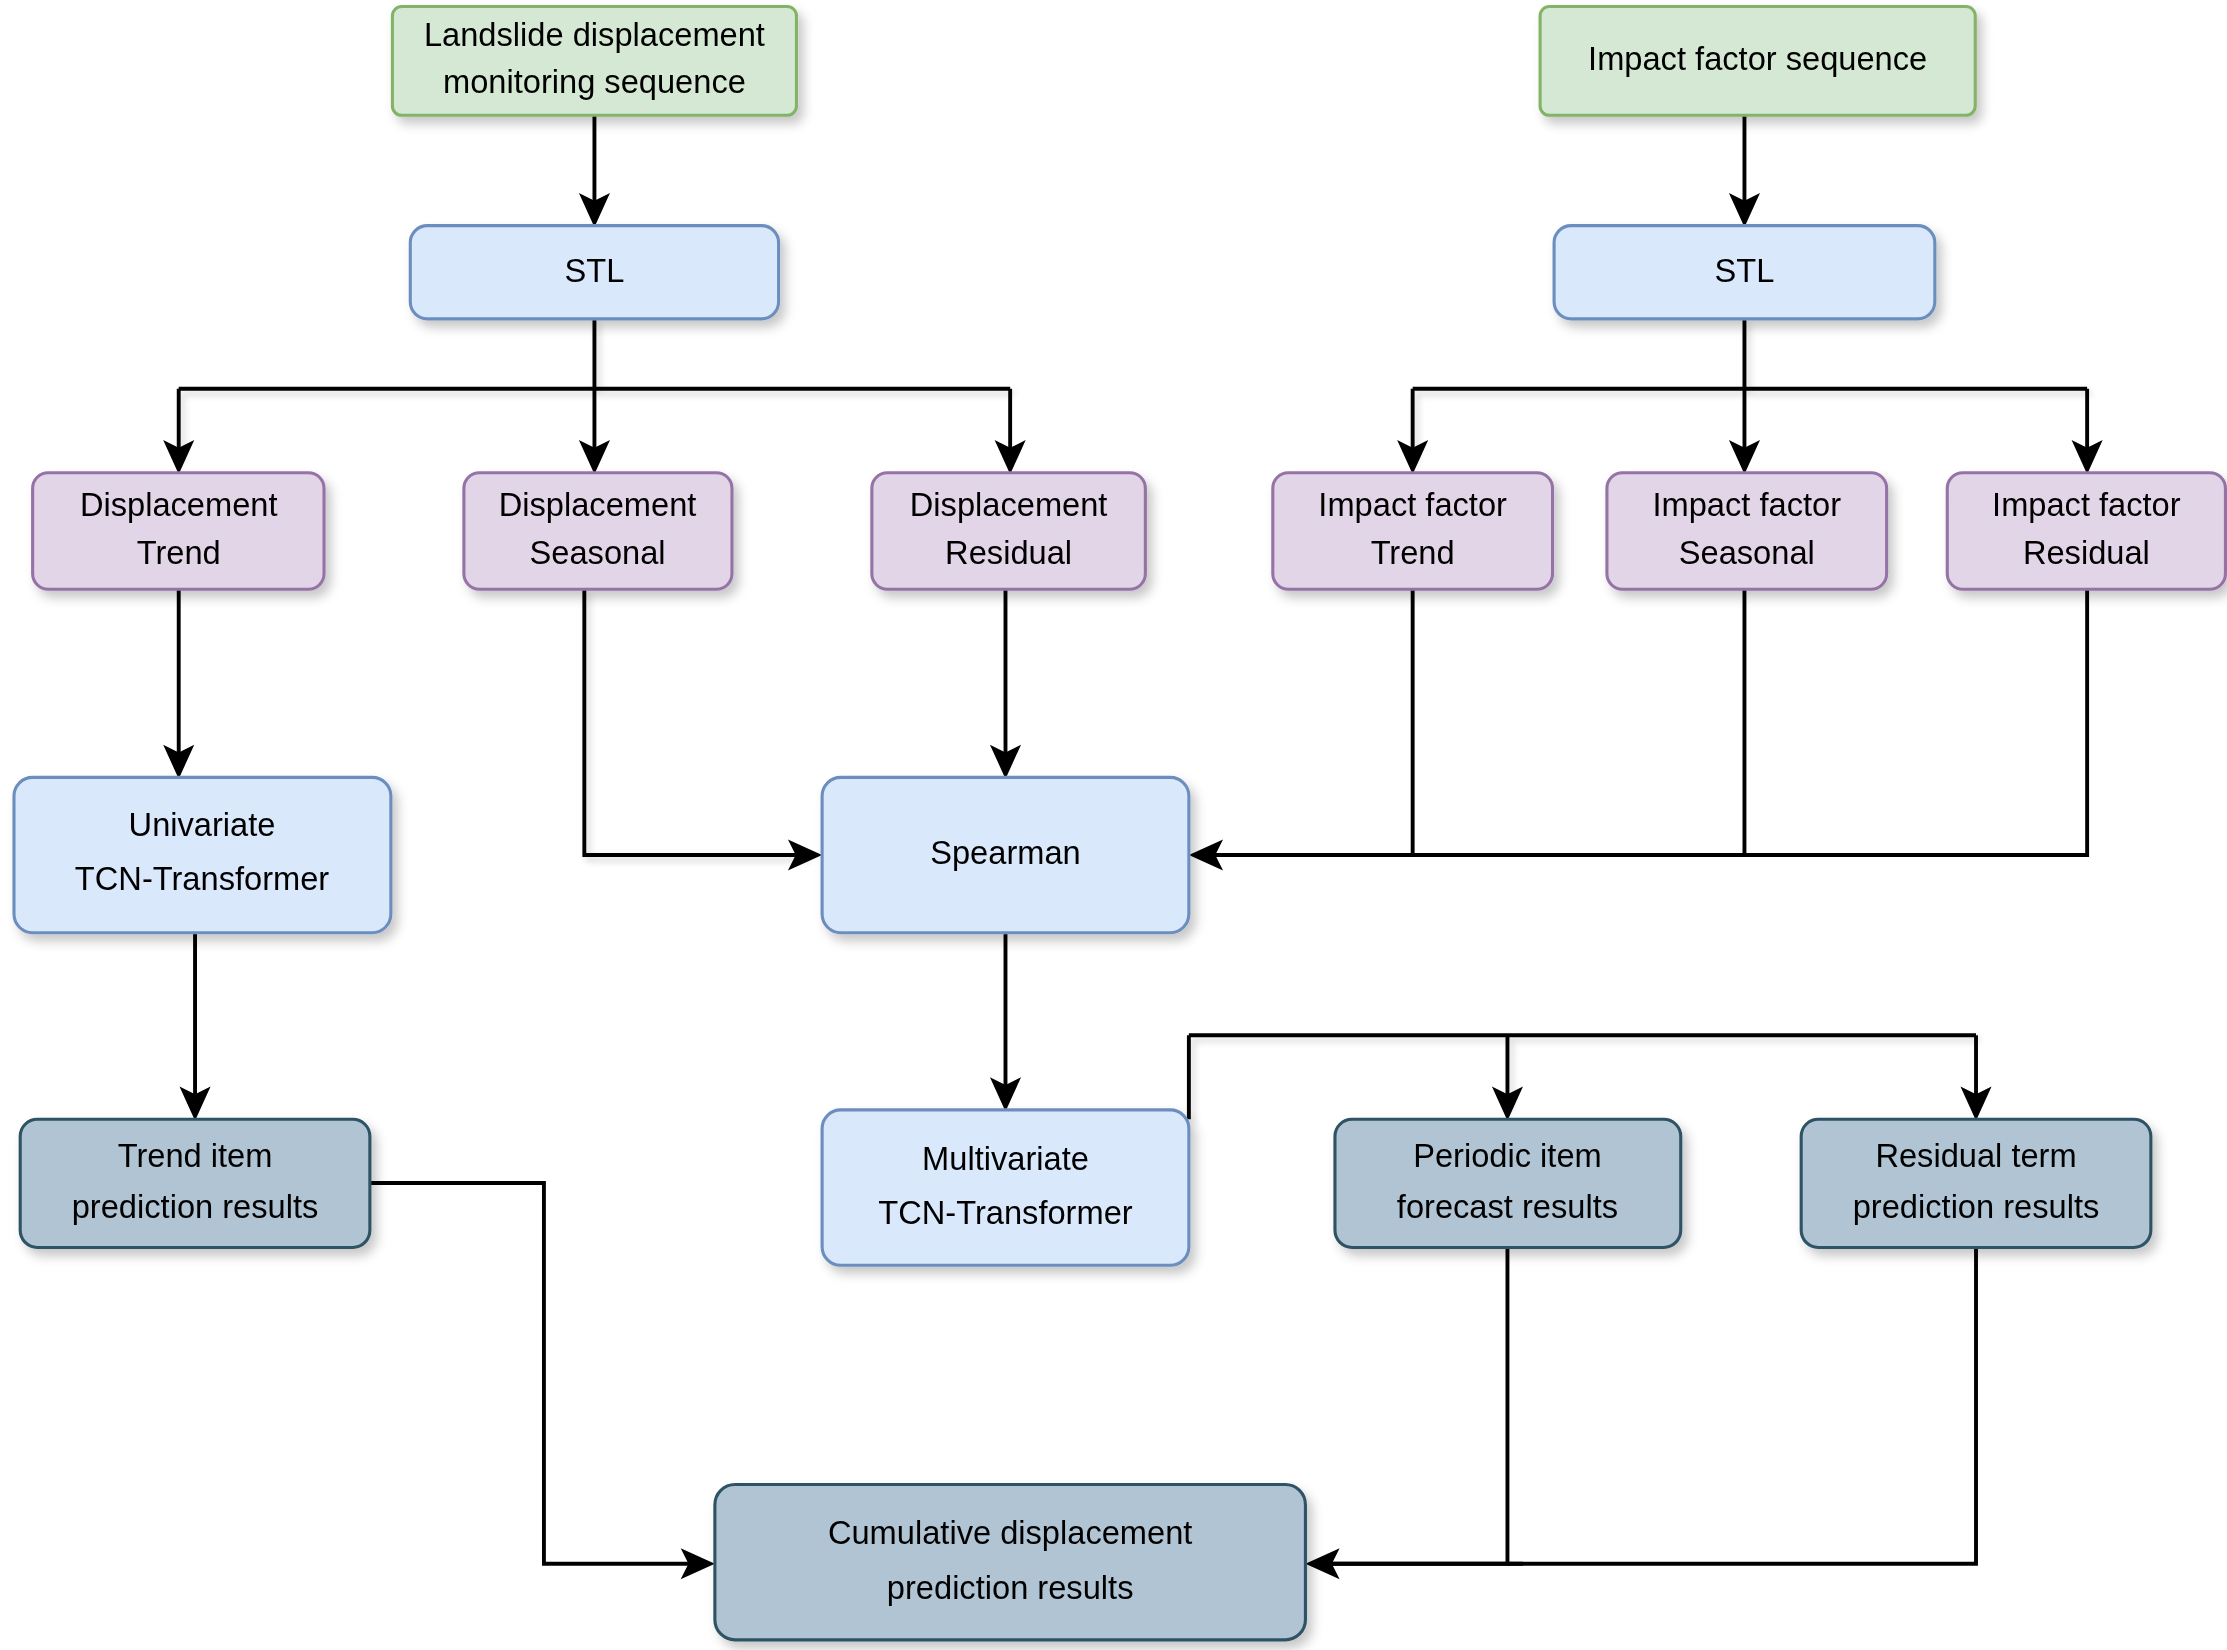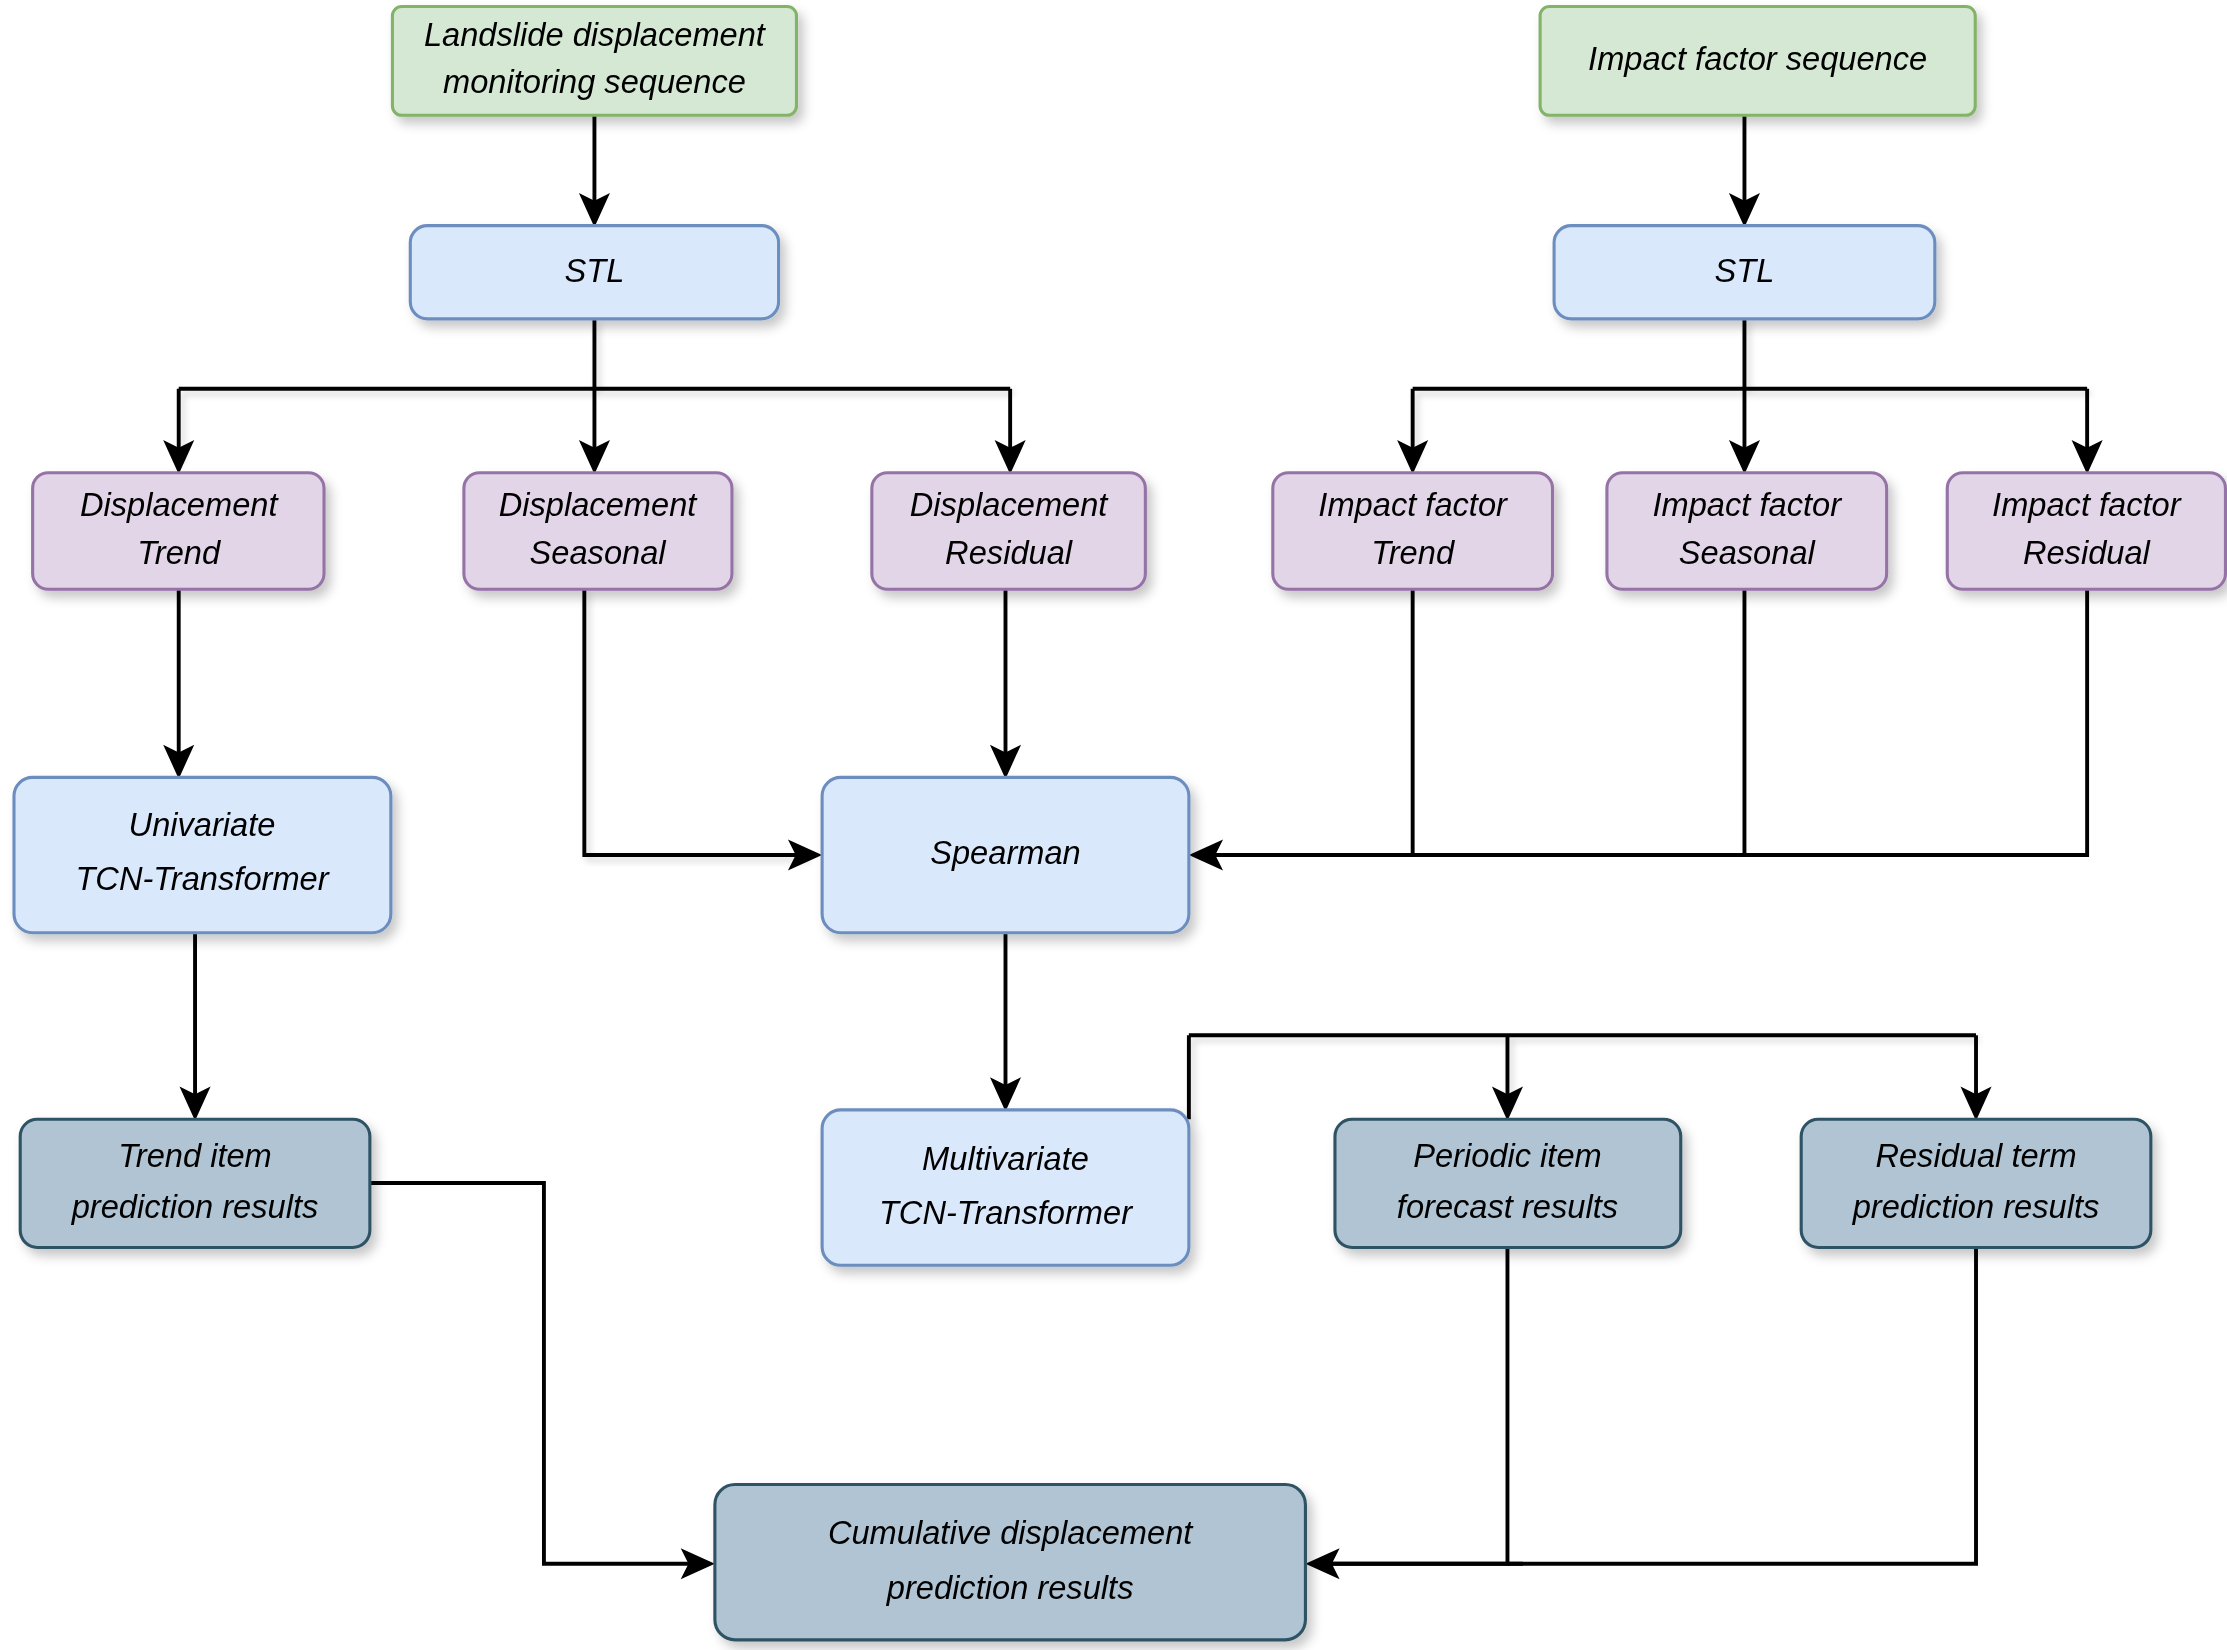--- a/index.html
+++ b/index.html
@@ -10,21 +10,20 @@
   body {
     width: 2227px;
     height: 1651px;
     font-family: "Liberation Sans", sans-serif;
     overflow: hidden;
   }
   #flowchart-root {
     position: relative;
     width: 2227px;
     height: 1353px;
-    font-style: italic;
   }
   svg.diagram {
     display: block;
     width: 2227px;
     height: 1651px;
   }
   .node-rect {
     stroke-width: 4;
   }
   .node-label {

